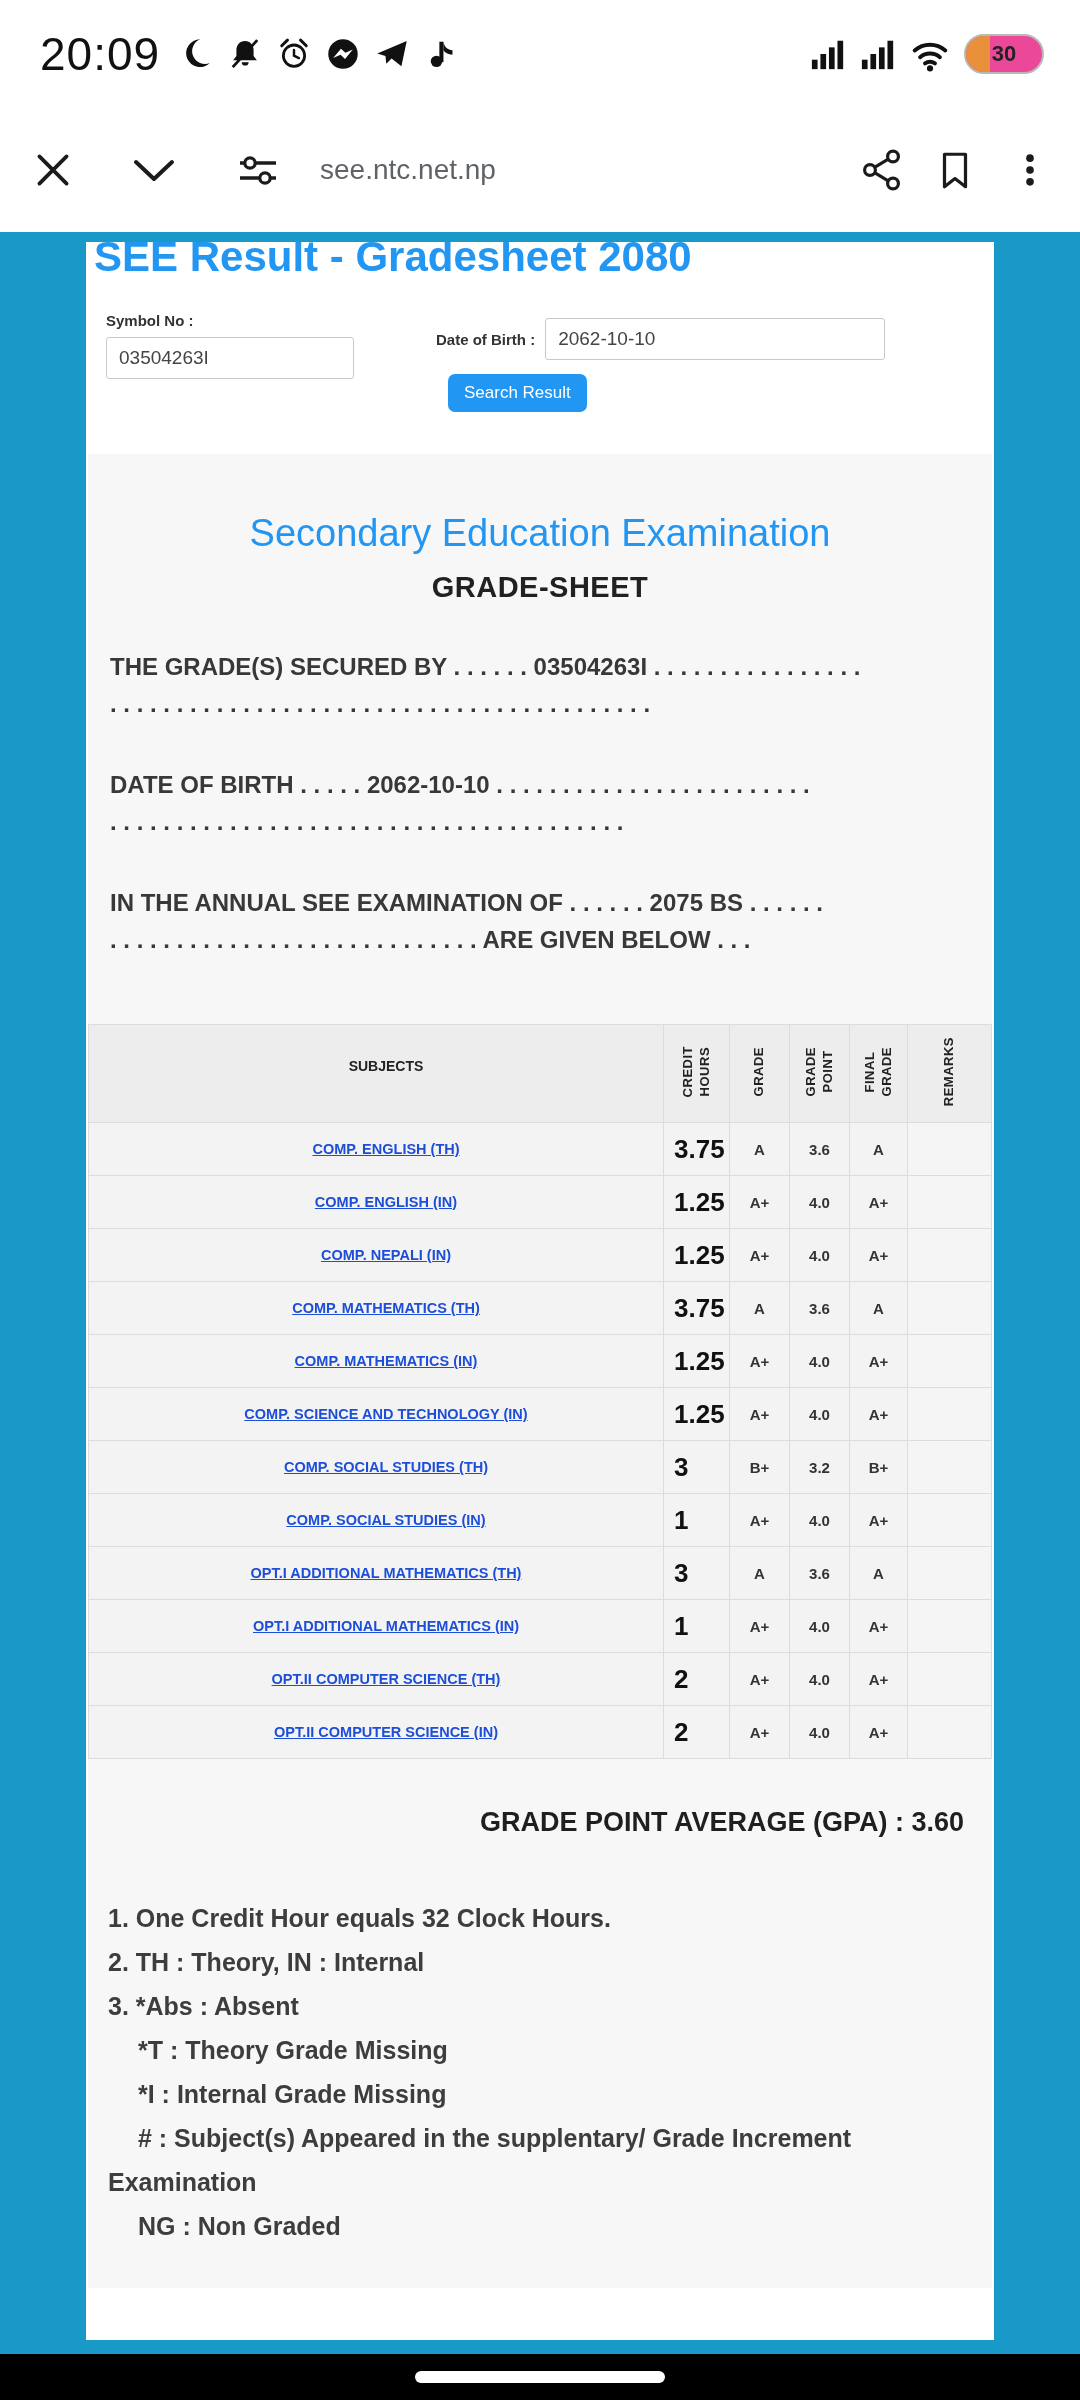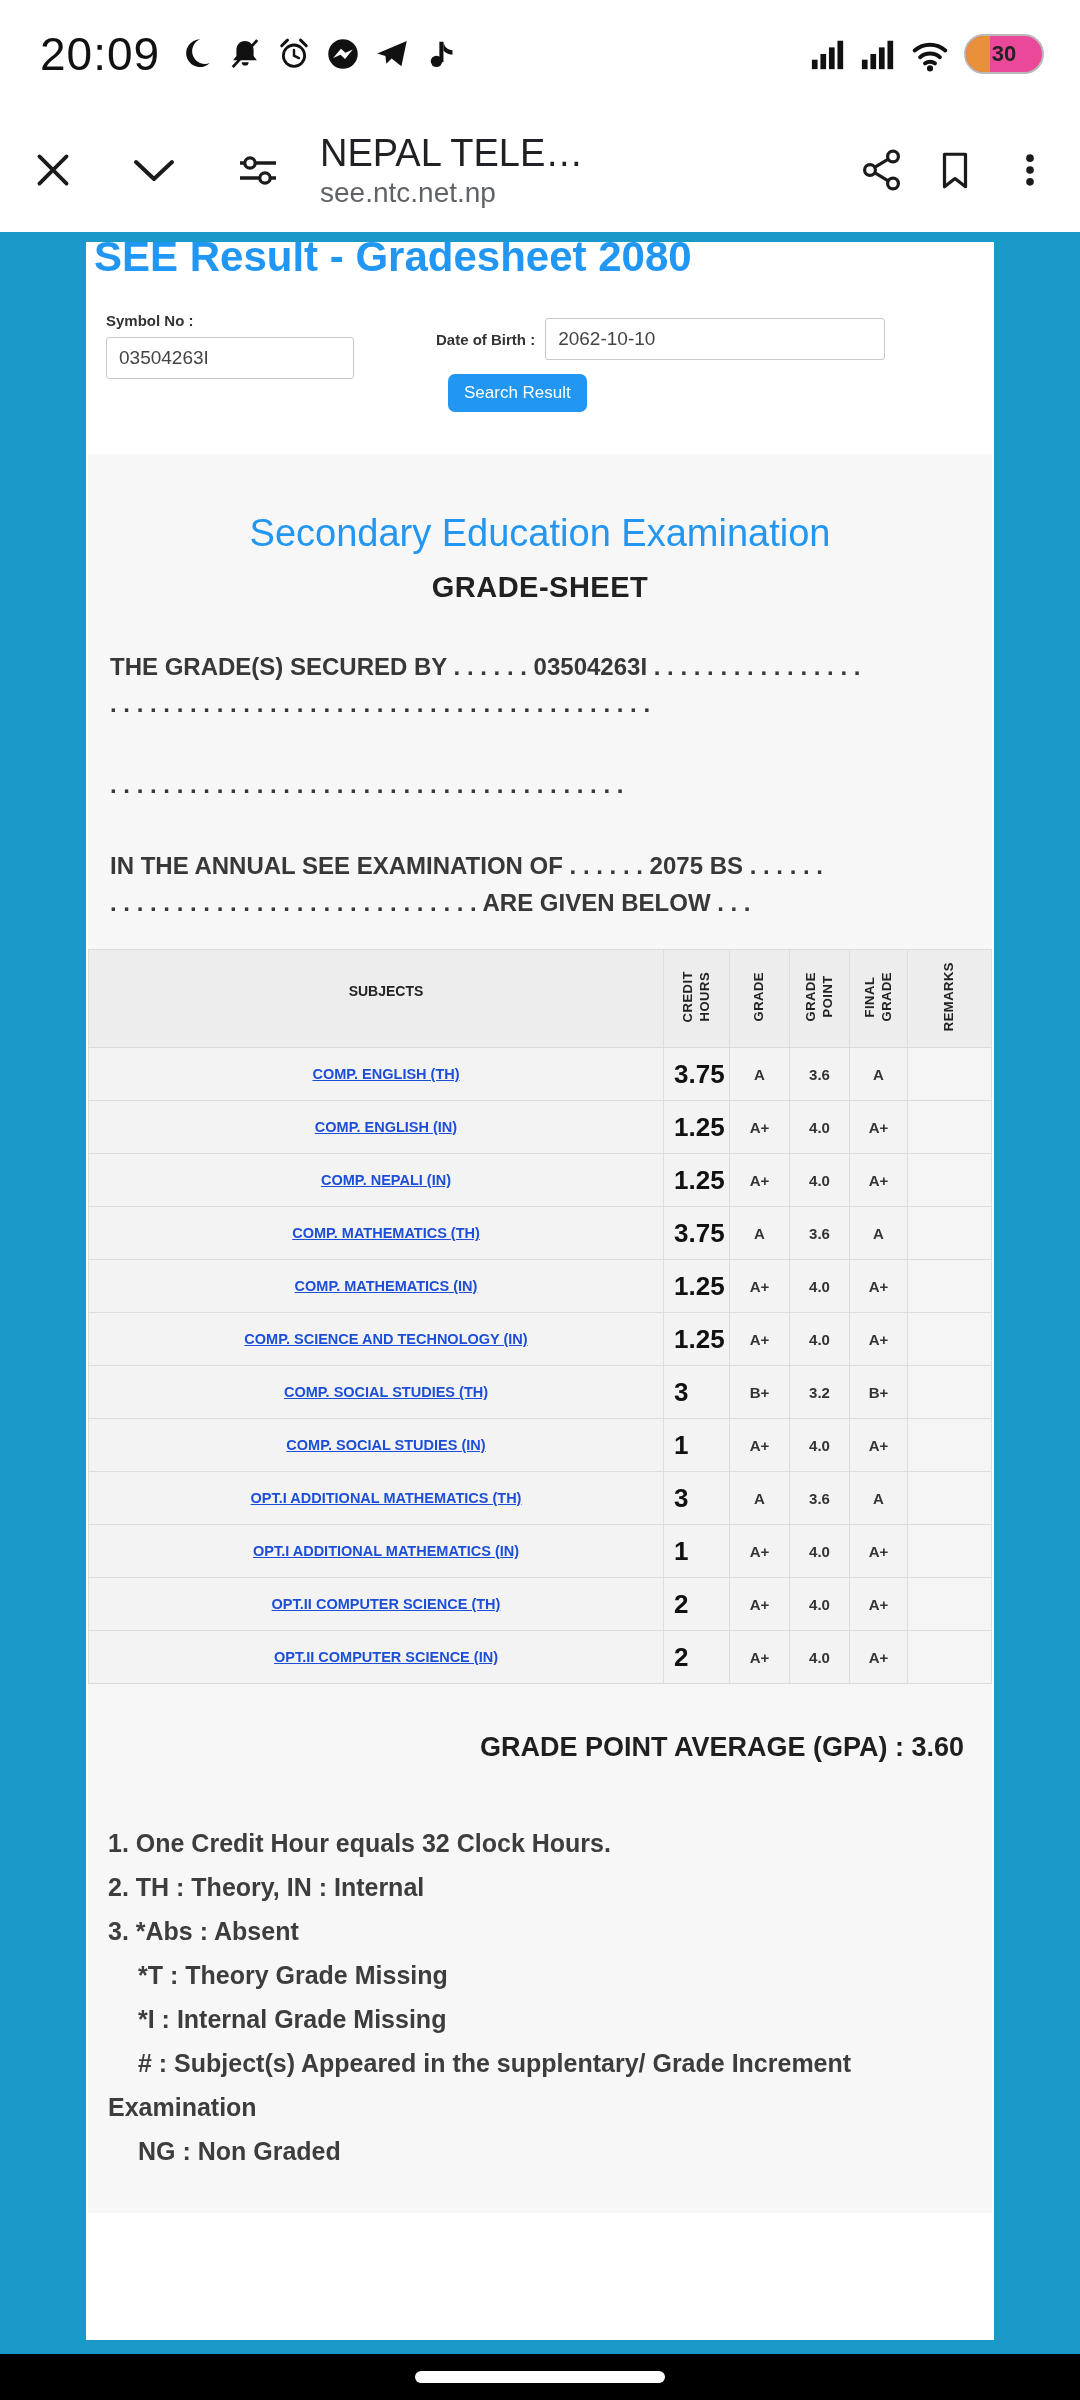--- a/index.html
+++ b/index.html
@@ -51,21 +51,21 @@
   .search-btn { margin:14px 0 0 12px; background:#2196f3; color:#fff; border:none; border-radius:7px; font-size:17px; padding:9px 16px; font-family:"Liberation Sans", sans-serif; cursor:pointer; }
 
   
   .card { margin:42px 2px 0; background:#f7f7f7; padding:58px 0 40px; }
   .exam-title { text-align:center; color:#2196f3; font-size:38px; font-weight:500; }
   .grade-sheet-title { text-align:center; color:#212121; font-size:29px; font-weight:700; margin-top:16px; letter-spacing:0.5px; }
   .dots-para { margin:44px 22px 0; color:#383838; font-size:24px; font-weight:700; line-height:37px; }
   .dots-line { white-space:nowrap; overflow:hidden; }
 
   
-  .grades-table { width:100%; border-collapse:collapse; margin-top:28px; table-layout:fixed; }
+  .grades-table { width:100%; border-collapse:collapse; margin-top:66px; table-layout:fixed; }
   .grades-table col.c-sub { width:auto; }
   .grades-table col.c-credit { width:66px; }
   .grades-table col.c-grade { width:60px; }
   .grades-table col.c-point { width:60px; }
   .grades-table col.c-final { width:58px; }
   .grades-table col.c-remarks { width:84px; }
   .grades-table th, .grades-table td { border:1px solid #dcdcdc; }
   .grades-table thead th { background:#ededed; height:98px; text-align:center; vertical-align:middle; overflow:hidden; }
   th.subjects-h { text-align:left; padding-left:20px; vertical-align:bottom; padding-bottom:16px; font-size:14px; color:#222; font-weight:700; }
   .vh { display:inline-block; writing-mode:vertical-rl; transform:rotate(180deg); font-size:13px; font-weight:700; color:#222; line-height:1.3; white-space:pre-line; letter-spacing:0.5px; }
@@ -159,21 +159,20 @@
     </div>
     <div class="bb-icon tune-btn">
       <svg viewBox="0 0 44 44" width="44" height="44">
         <line x1="4" y1="15" x2="40" y2="15" stroke="#1b1b1b" stroke-width="3.4"></line>
         <circle cx="14" cy="15" r="5.2" fill="#fff" stroke="#1b1b1b" stroke-width="3.2"></circle>
         <line x1="4" y1="30" x2="40" y2="30" stroke="#1b1b1b" stroke-width="3.4"></line>
         <circle cx="29" cy="30" r="5.2" fill="#fff" stroke="#1b1b1b" stroke-width="3.2"></circle>
       </svg>
     </div>
     <div class="title-block">
-      <div class="bb-title">NEPAL TELE…</div>
       <div class="bb-url">see.ntc.net.np</div>
     </div>
     <div class="bb-icon share-btn">
       <svg viewBox="0 0 44 44" width="44" height="44">
         <circle cx="33" cy="8.5" r="5.4" fill="none" stroke="#1b1b1b" stroke-width="3.2"></circle>
         <circle cx="10" cy="22" r="5.4" fill="none" stroke="#1b1b1b" stroke-width="3.2"></circle>
         <circle cx="33" cy="35.5" r="5.4" fill="none" stroke="#1b1b1b" stroke-width="3.2"></circle>
         <line x1="15" y1="19.2" x2="28.2" y2="11.2" stroke="#1b1b1b" stroke-width="3.2"></line>
         <line x1="15" y1="24.8" x2="28.2" y2="32.8" stroke="#1b1b1b" stroke-width="3.2"></line>
       </svg>
@@ -213,20 +212,21 @@
 
       <div class="card">
         <h2 class="exam-title">Secondary Education Examination</h2>
         <h3 class="grade-sheet-title">GRADE-SHEET</h3>
 
         <div class="dots-para">
           <div class="dots-line">THE GRADE(S) SECURED BY . . . . . . 03504263I . . . . . . . . . . . . . . . .</div>
           <div class="dots-line">. . . . . . . . . . . . . . . . . . . . . . . . . . . . . . . . . . . . . . . . .</div>
         </div>
         <div class="dots-para">
+          <div class="dots-line">DATE OF BIRTH . . . . . 2062-10-10 . . . . . . . . . . . . . . . . . . . . . . . .</div>
           <div class="dots-line">. . . . . . . . . . . . . . . . . . . . . . . . . . . . . . . . . . . . . . .</div>
         </div>
         <div class="dots-para">
           <div class="dots-line">IN THE ANNUAL SEE EXAMINATION OF . . . . . . 2075 BS . . . . . .</div>
           <div class="dots-line">. . . . . . . . . . . . . . . . . . . . . . . . . . . . ARE GIVEN BELOW . . .</div>
         </div>
 
         <table class="grades-table">
           <colgroup>
             <col class="c-sub">

